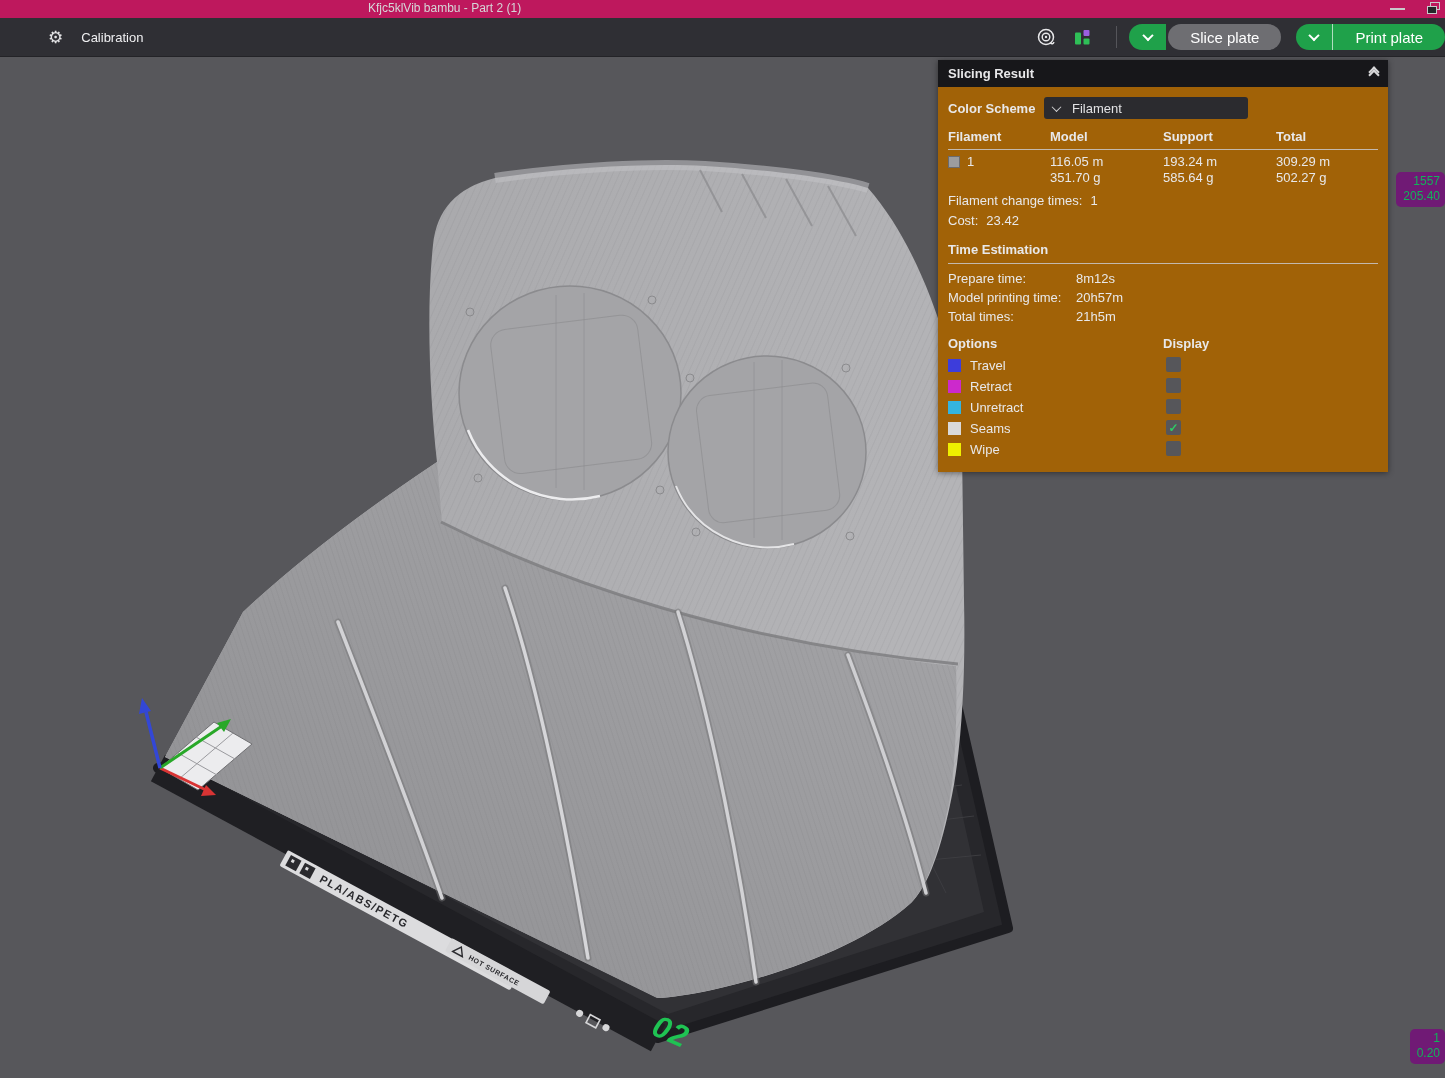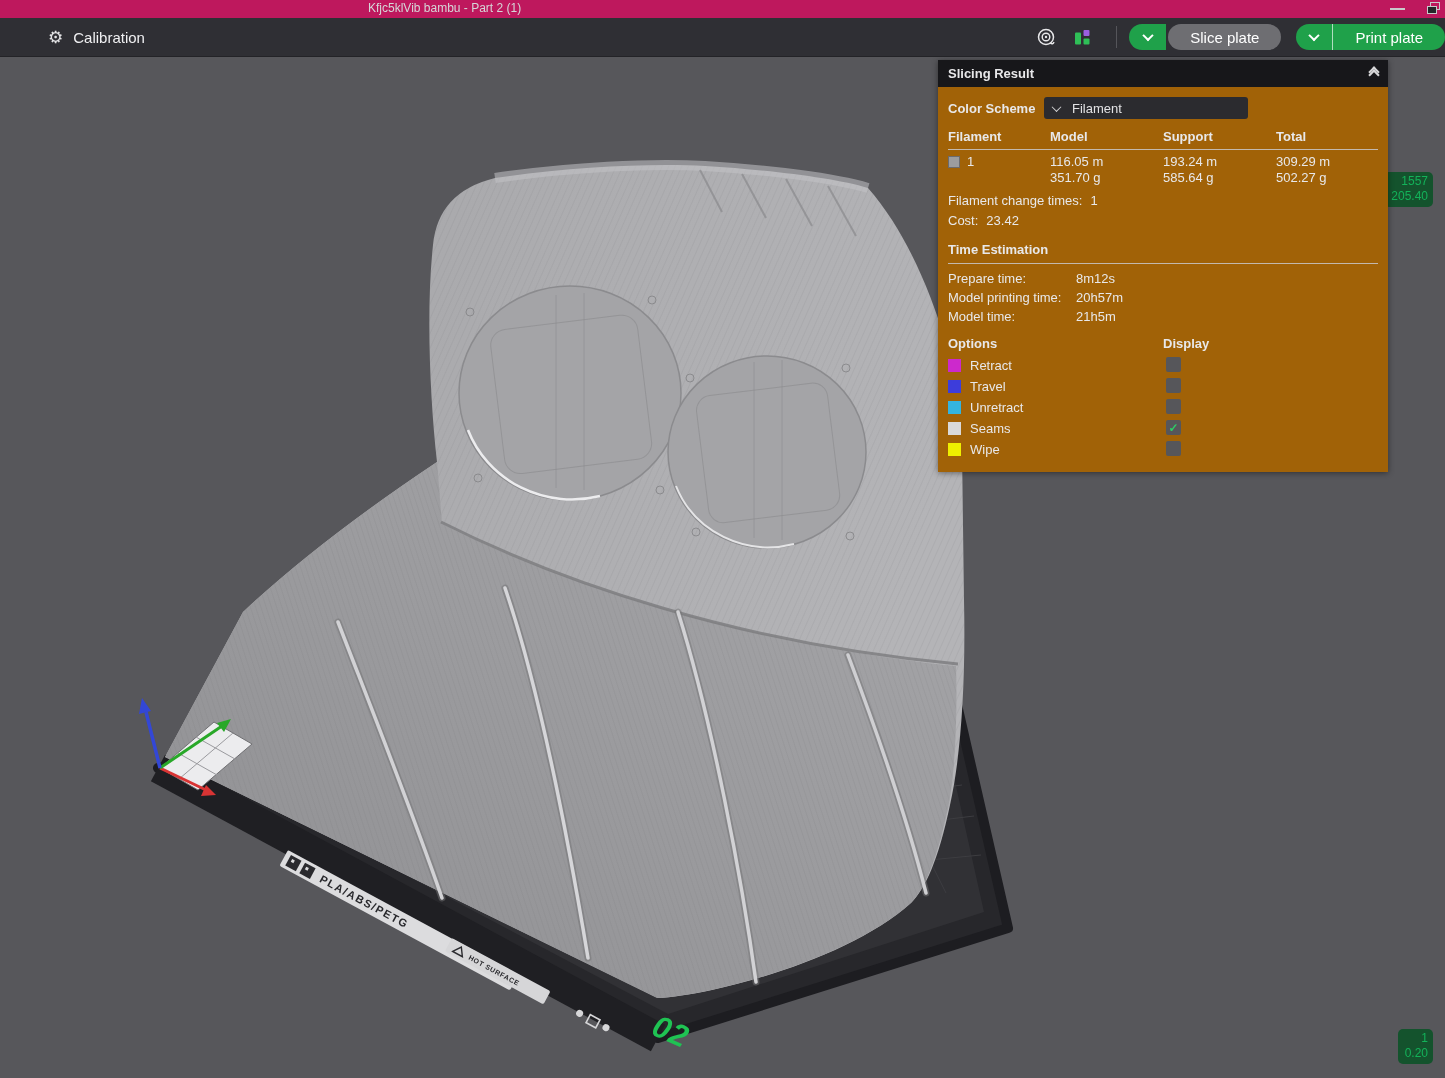--- a/index.html
+++ b/index.html
@@ -15,21 +15,21 @@
   .win-restore { position:absolute; right:4px; top:2px; width:14px; height:12px; }
   .win-restore .r1 { position:absolute; left:3px; top:0; width:10px; height:8px; border:1.5px solid #c9c9cb; }
   .win-restore .r2 { position:absolute; left:0; top:4px; width:10px; height:8px; border:1.5px solid #c9c9cb; background:#26262a; }
 
   
   .toolbar { position:absolute; top:18px; left:0; width:1445px; height:39px;
              background:#2f2f34; border-bottom:1px solid #232327; z-index:30;
              display:flex; align-items:center; }
   .tb-left { display:flex; align-items:center; margin-left:48px; gap:10px; }
   .gear-ico { color:#e3e3e5; font-size:17px; line-height:1; }
-  .calib-label { color:#f0f0f2; font-size:15px; }
+  .calib-label { color:#f0f0f2; font-size:13px;margin-left:8px; }
   .tb-right { margin-left:auto; display:flex; align-items:center; }
   .tb-icon { width:22px; height:22px; display:flex; align-items:center; justify-content:center; margin:0 7px; }
   .tb-divider { width:1px; height:22px; background:#55555a; margin:0 12px 0 16px; }
   .combo { display:flex; align-items:center; height:26px;justify-content:center; }
   .combo + .combo { margin-left:15px; }
   .combo .drop { width:37px; height:26px; background:#1fa14a; border-radius:13px 0 0 13px;
                  display:flex; align-items:center; justify-content:center; }
   .chev-down { width:8px; height:8px; border-right:2px solid #fff; border-bottom:2px solid #fff;
                transform:rotate(45deg) translate(-1px,-1px); }
   .combo .main { height:26px; padding:0 22px; display:flex; align-items:center;
@@ -38,21 +38,21 @@
   .combo.slice .main { background:#6e6e72; border-radius:13px; }
   .combo.print .drop { border-radius:13px 0 0 13px; border-right:1px solid rgba(255,255,255,.65); }
   .combo.print .main { background:#1fa14a; border-radius:0 13px 13px 0; }
 
   
   .viewport { position:absolute; top:57px; left:0; width:1445px; height:1021px;
               background:#57575b; overflow:hidden; z-index:1; }
   .viewport svg { display:block; }
 
   
-  .layer-badge { position:absolute; right:12px; background:#14532d; border-radius:5px;
+  .layer-badge { position:absolute; right:0; background:#701a75; border-radius:5px;
                  padding:2px 5px 3px 7px; text-align:right; z-index:20; }
   .layer-badge div { font-size:12px; line-height:15px; color:#13b259; white-space:nowrap; }
   .badge-top { top:115px; }
   .badge-bottom { top:972px; }
 
   
   .panel { position:absolute; right:57px; top:3px; width:450px; background:#a16207;
            color:#e8e8ea; font-size:13px; z-index:25; box-shadow:0 1px 6px rgba(0,0,0,.45); }
   .panel-header { height:27px; background:#17171a; display:flex; align-items:center;
                   padding:0 10px; font-weight:bold; font-size:13px; }
@@ -364,40 +364,40 @@
       <div class="fdivider" style="margin-bottom:5px"></div>
       <div class="t-row">
         <span class="lab">Prepare time:</span>
         <span>8m12s</span>
       </div>
       <div class="t-row">
         <span class="lab">Model printing time:</span>
         <span>20h57m</span>
       </div>
       <div class="t-row">
-        <span class="lab">Model time:</span>
+        <span class="lab">Total times:</span>
         <span>21h5m</span>
       </div>
 
       <div class="opt-head">
         <span>Options</span>
         <span class="disp">Display</span>
       </div>
 
+      <div class="opt-row">
+        <span class="sw" style="background: rgb(61, 61, 219);"></span>
+        <span>Travel</span>
+        <span class="checkbox"></span>
+      </div>
       <div class="opt-row">
         <span class="sw" style="background: rgb(204, 41, 204);"></span>
         <span>Retract</span>
         <span class="checkbox"></span>
       </div>
       <div class="opt-row">
-        <span class="sw" style="background: rgb(61, 61, 219);"></span>
-        <span>Travel</span>
-        <span class="checkbox"></span>
-      </div>
-      <div class="opt-row">
         <span class="sw" style="background: rgb(52, 180, 223);"></span>
         <span>Unretract</span>
         <span class="checkbox"></span>
       </div>
       <div class="opt-row">
         <span class="sw" style="background: rgb(217, 217, 217);"></span>
         <span>Seams</span>
         <span class="checkbox checked"></span>
       </div>
       <div class="opt-row">

